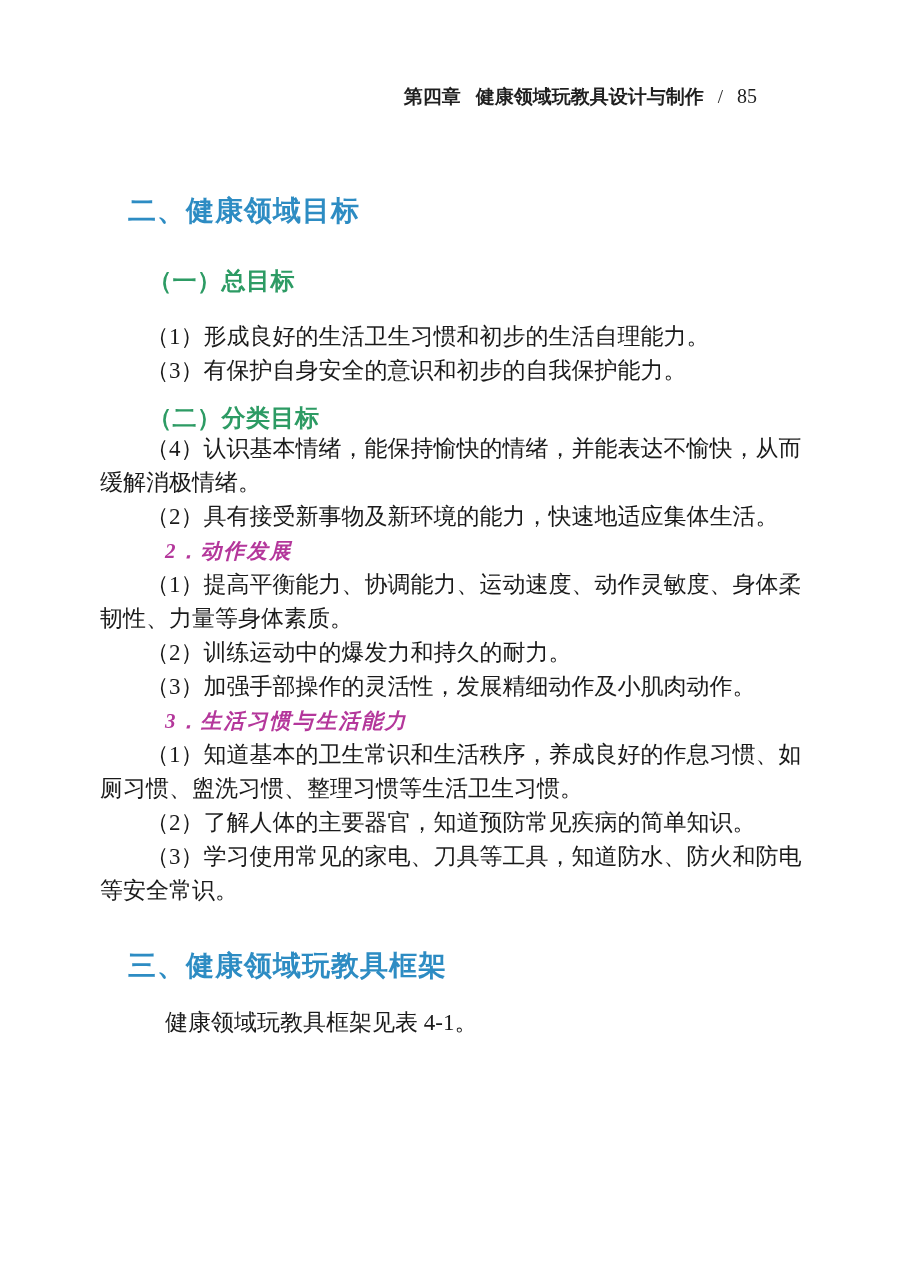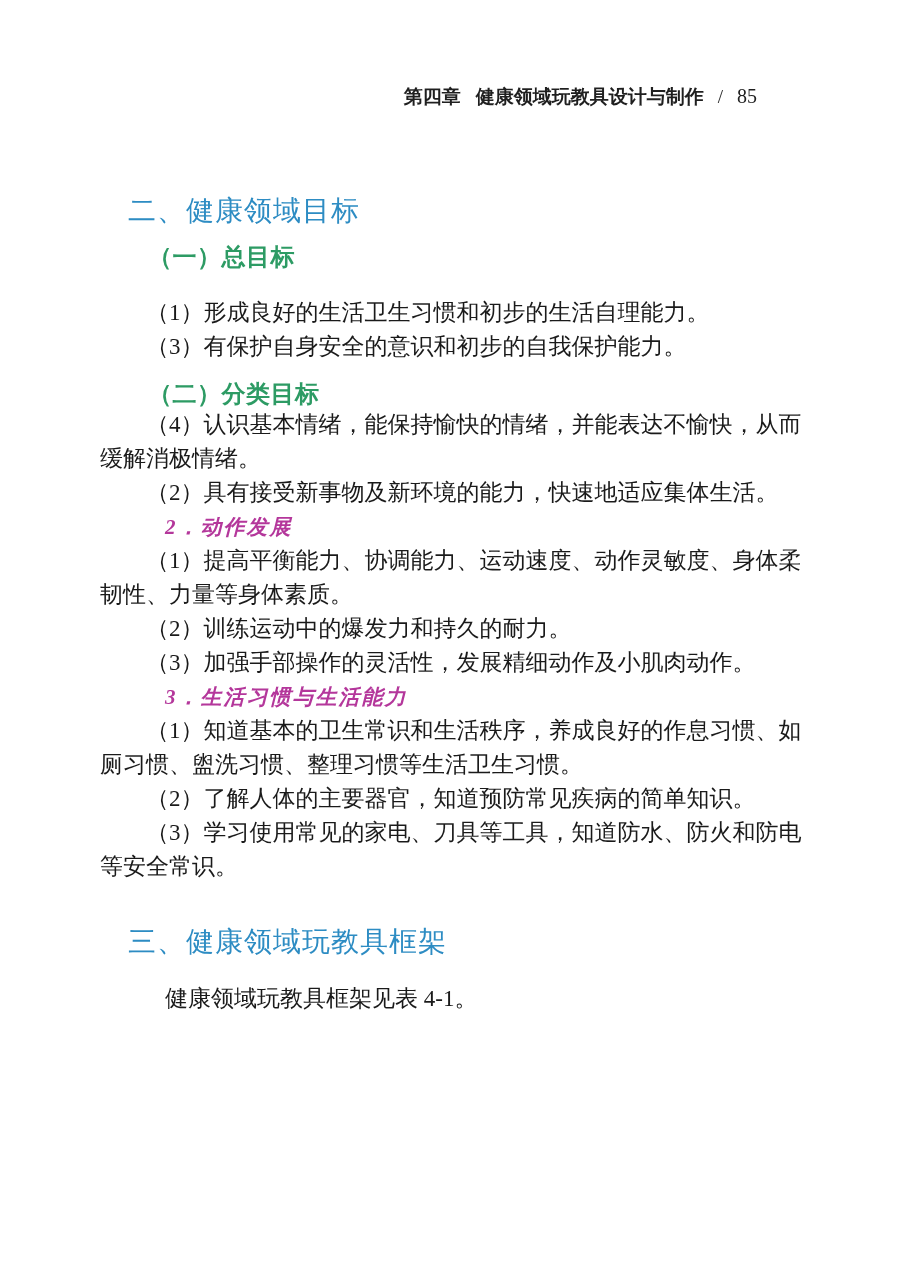--- a/index.html
+++ b/index.html
@@ -33,40 +33,40 @@
   }
   .rh-chapter{margin-right:15px;}
   .rh-title{margin-right:14px;}
   .rh-sep{margin-right:14px;font-weight:normal;font-family:"Liberation Serif",serif;}
   .rh-page{font-family:"Liberation Serif","DejaVu Serif",serif;font-weight:normal;font-size:20px;}
 
   
   .h-blue{
     margin:0 80px 0 128px;
     font-family:"Liberation Sans","DejaVu Sans",sans-serif;
-    font-weight:normal;
+    font-weight:bold;
     font-size:28px;
     line-height:32px;
     color:var(--heading-blue);
     letter-spacing:1px;
   }
   .h-blue.first{margin-top:195px;}
   .h-blue.h-framework{margin-top:42px;}
 
   
   .h-green{
     margin:0 80px 0 148px;
     font-family:"Liberation Sans","DejaVu Sans",sans-serif;
     font-weight:bold;
     font-size:24px;
     line-height:28px;
     color:var(--subheading-green);
     letter-spacing:0.5px;
   }
-  .h-green.g1{margin-top:16px;}
+  .h-green.g1{margin-top:40px;}
   .h-green.g2{margin-top:16px;}
 
   
   .h-magenta{
     margin:0 80px 0 100px;
     text-indent:65px;
     font-family:"Liberation Serif","DejaVu Serif",serif;
     font-style:italic;
     font-weight:bold;
     font-size:21px;

